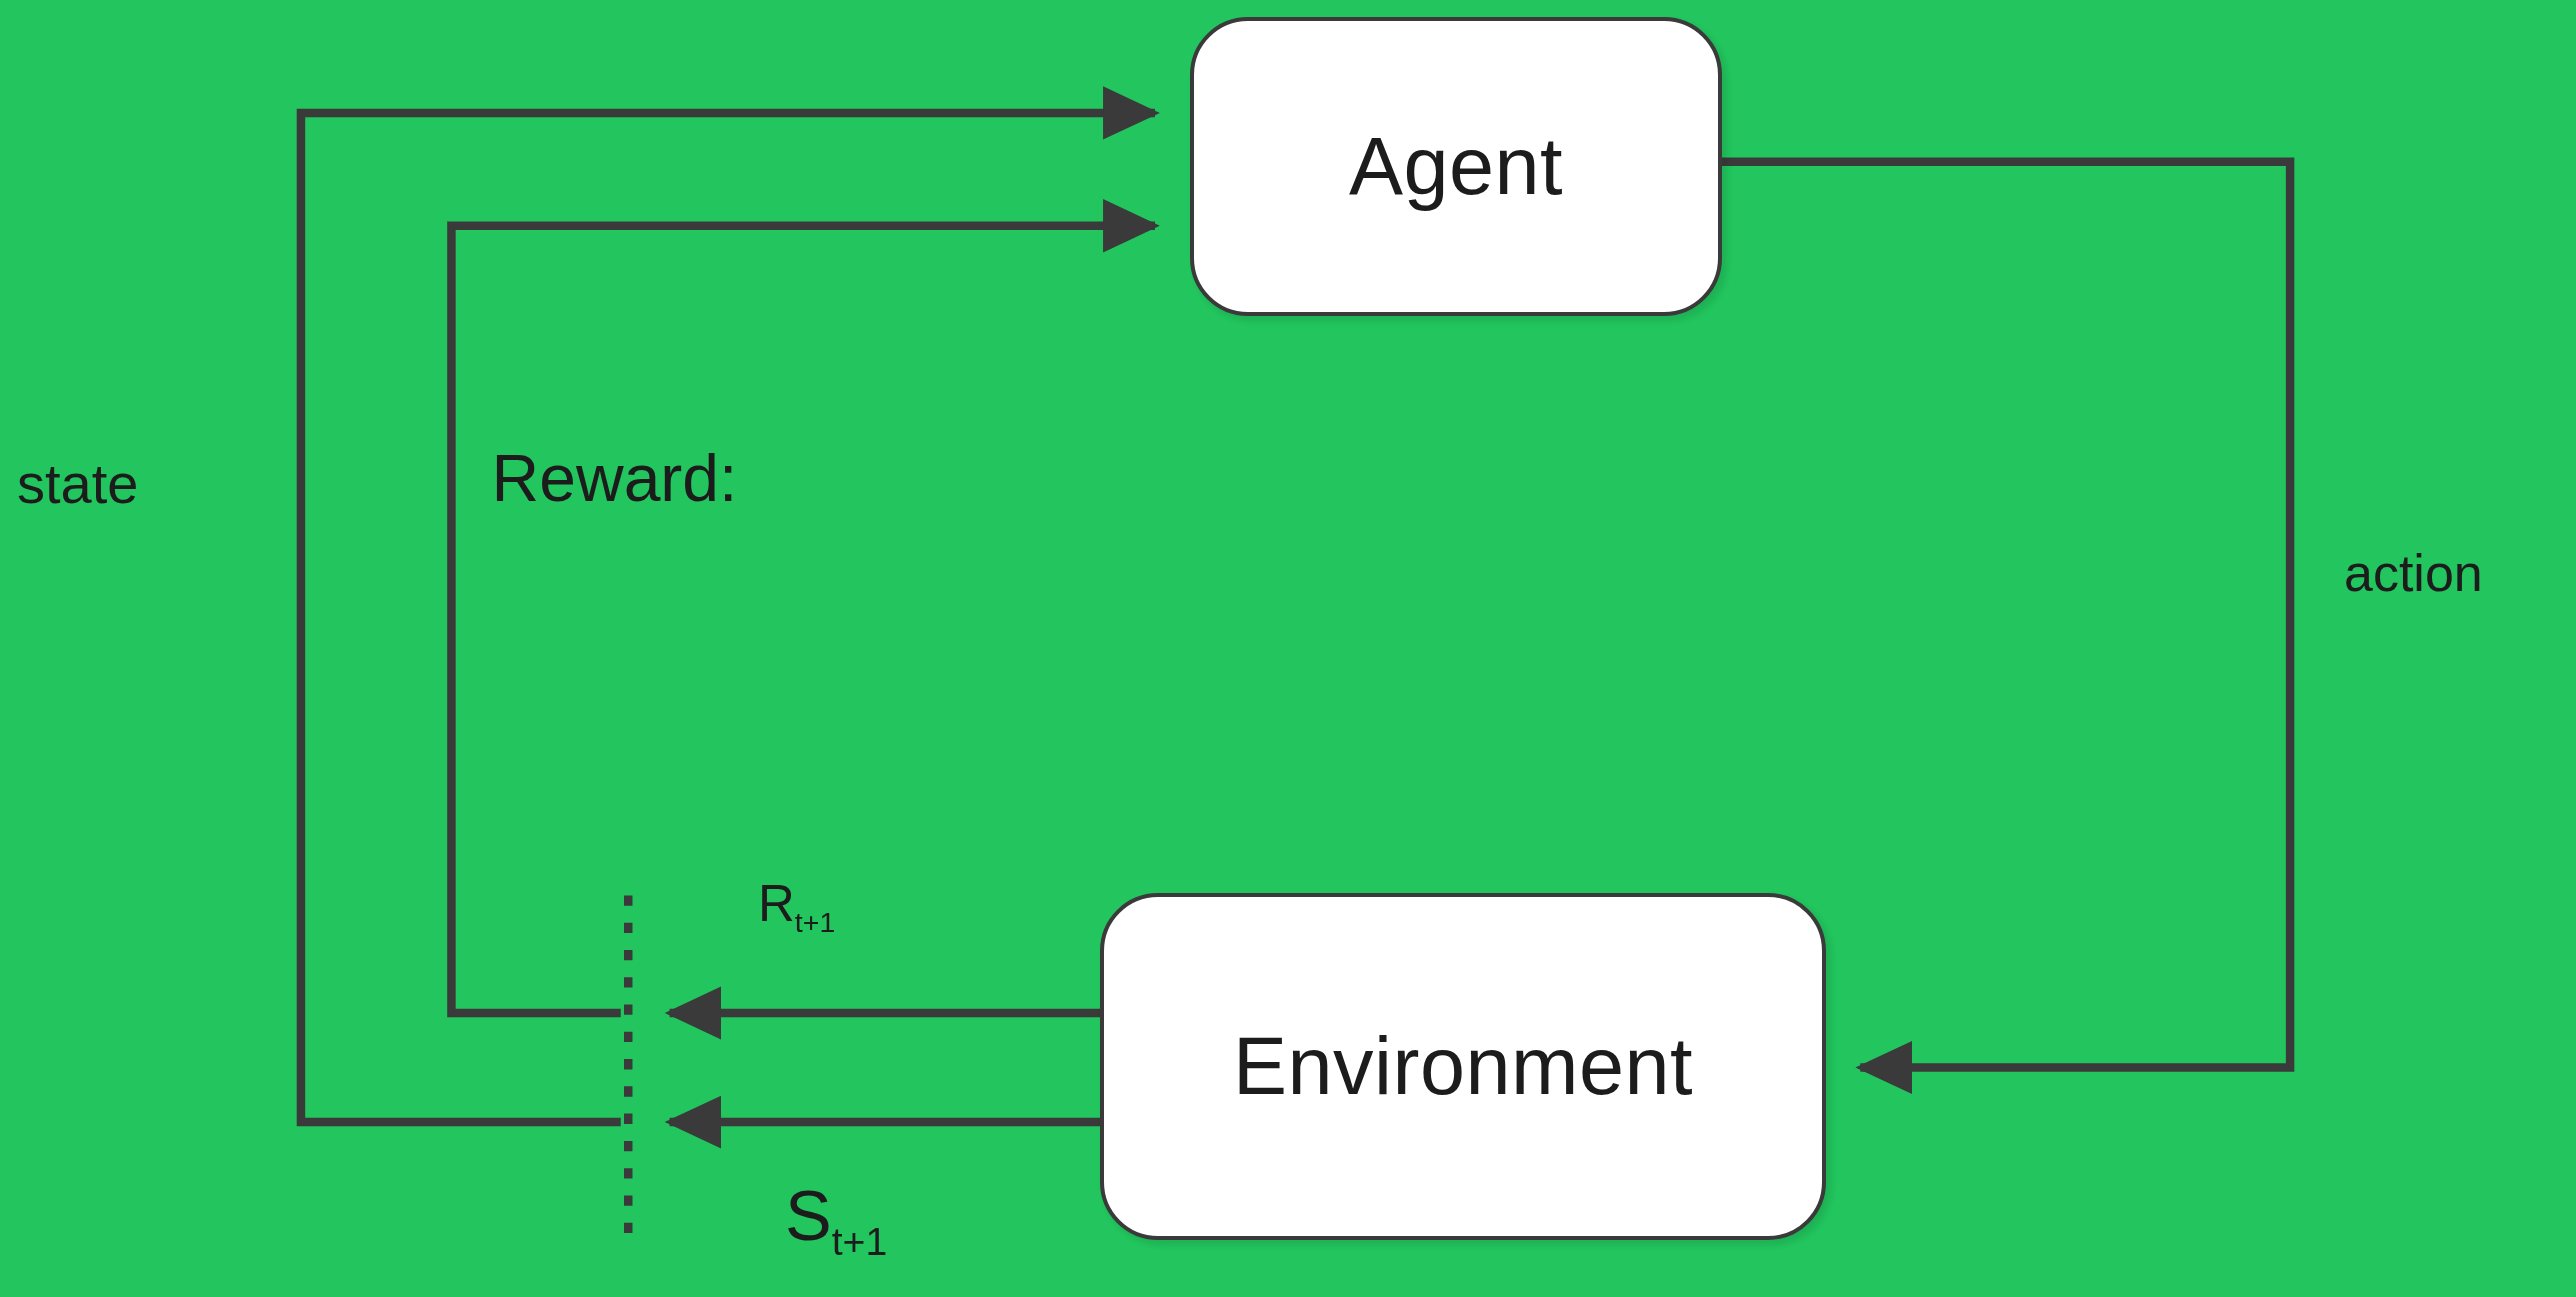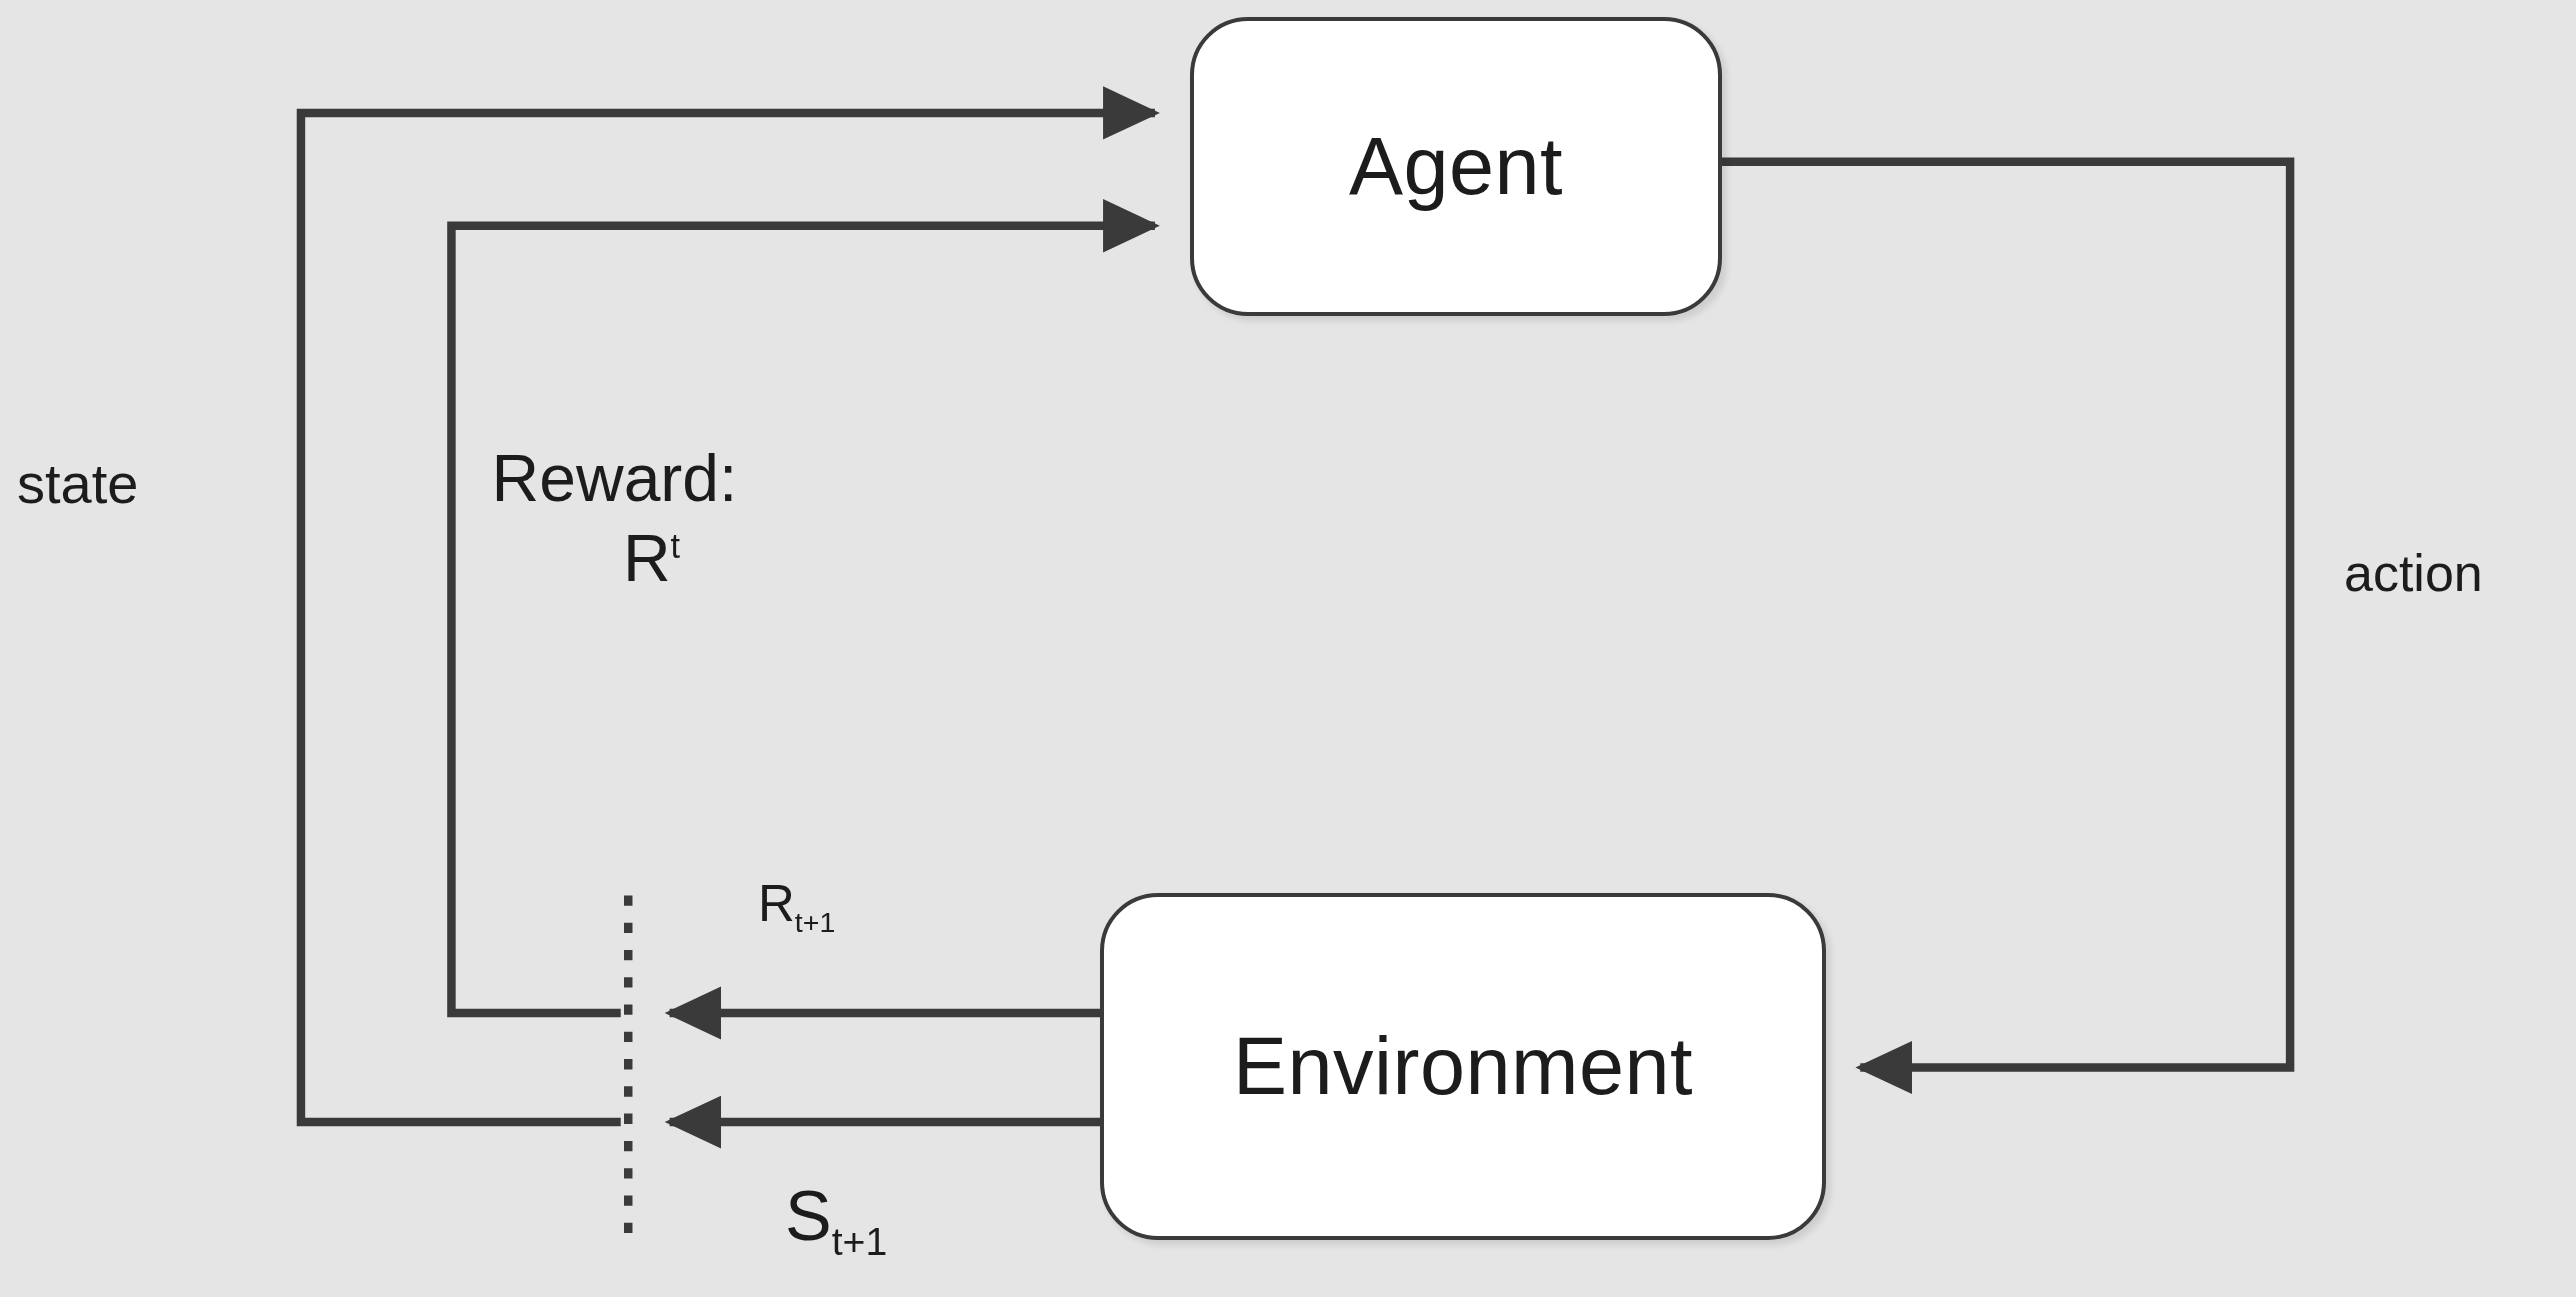--- a/index.html
+++ b/index.html
@@ -7,21 +7,21 @@
     padding: 0;
     background: #ffffff;
   }
   body {
     font-family: "Liberation Sans", sans-serif;
   }
   #canvas {
     position: relative;
     width: 2576px;
     height: 1298px;
-    background: #e5e5e5;
+    background: #22c55e;
     overflow: hidden;
   }
   #diagram-svg {
     position: absolute;
     left: 0;
     top: 0;
     width: 2576px;
     height: 1298px;
   }
   .node-box {
@@ -145,21 +145,20 @@
   <div class="node-box" id="environment-box">
     <span class="node-label">Environment</span>
   </div>
 
   <div class="edge-label" id="state-label">state</div>
 
   <div class="edge-label" id="action-label">action</div>
 
   <div class="edge-label" id="reward-label">
     <span class="rw-line1">Reward:</span>
-    <span class="rw-line2"><span>R</span><span class="sup">t</span></span>
   </div>
 
   <div class="edge-label" id="r-next-label"><span>R</span><span class="sub">t+1</span></div>
 
   <div class="edge-label" id="s-next-label"><span>S</span><span class="sub">t+1</span></div>
 
 </div>
 
 
 </body></html>

